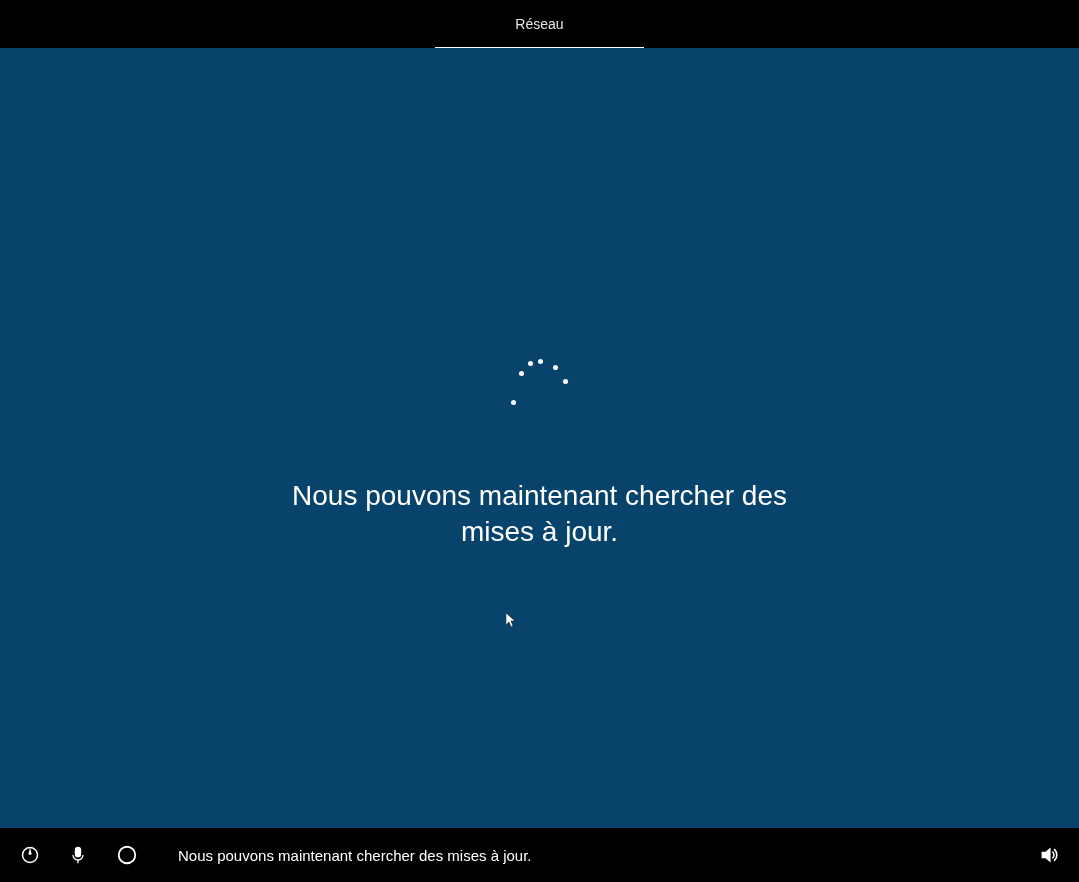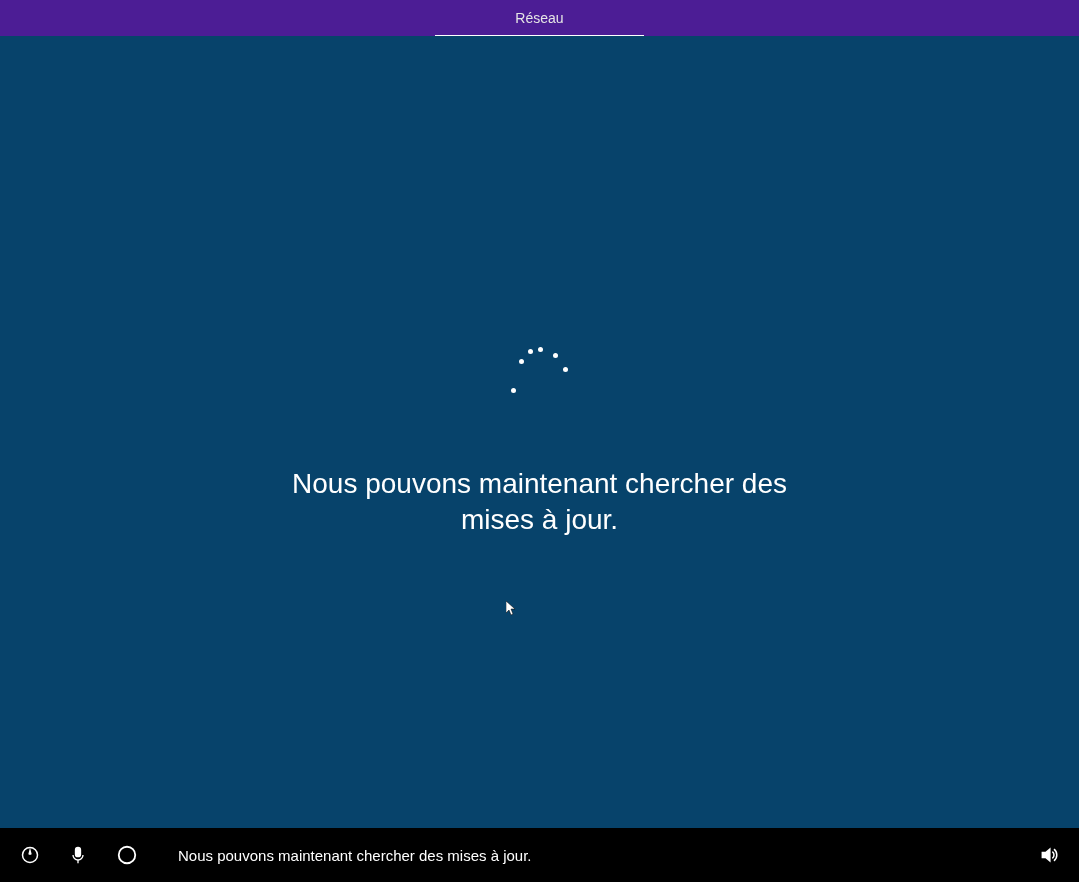--- a/index.html
+++ b/index.html
@@ -12,22 +12,22 @@
       width: 1079px;
       height: 882px;
       font-family: "Segoe UI", -apple-system, sans-serif;
       overflow: hidden;
       background: #07436b;
       display: flex;
       flex-direction: column;
     }
     
     .top-bar {
-      height: 36px;
-      background: #4c1d95;
+      height: 48px;
+      background: #000000;
       display: flex;
       align-items: center;
       justify-content: center;
       position: relative;
     }
     
     .top-bar-tab {
       color: #e5e5e5;
       font-size: 14px;
       font-weight: 400;

